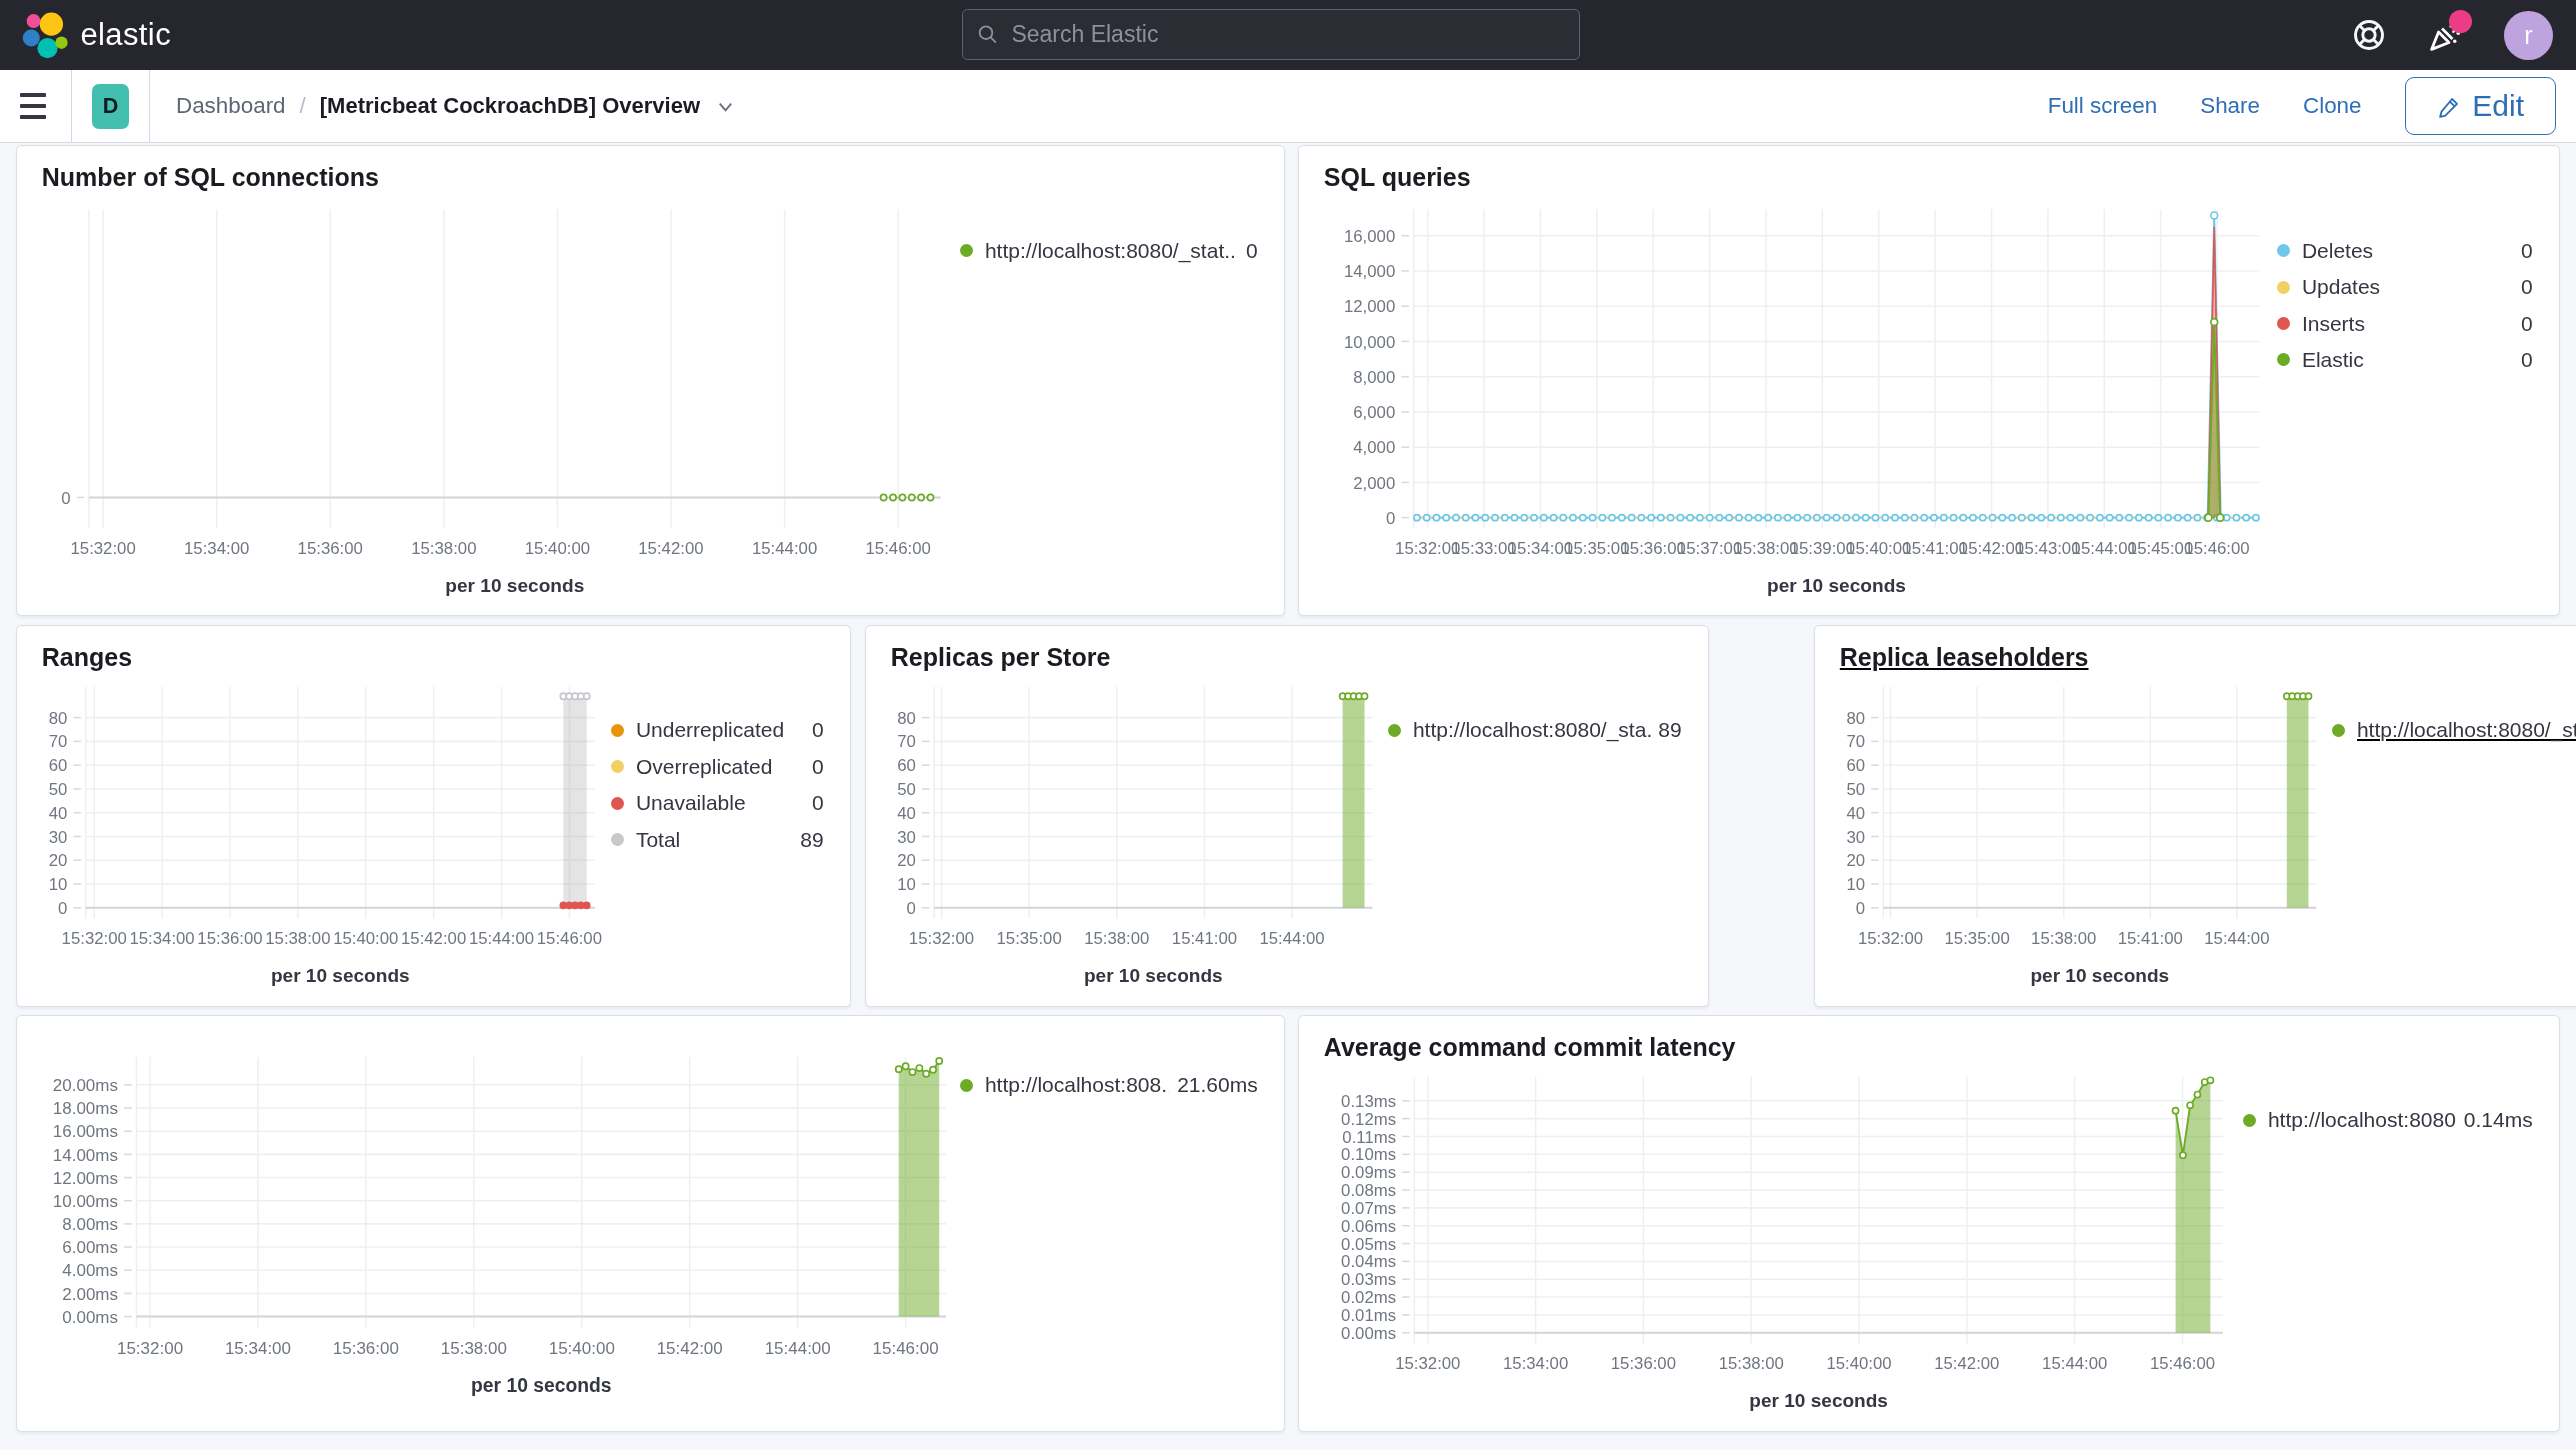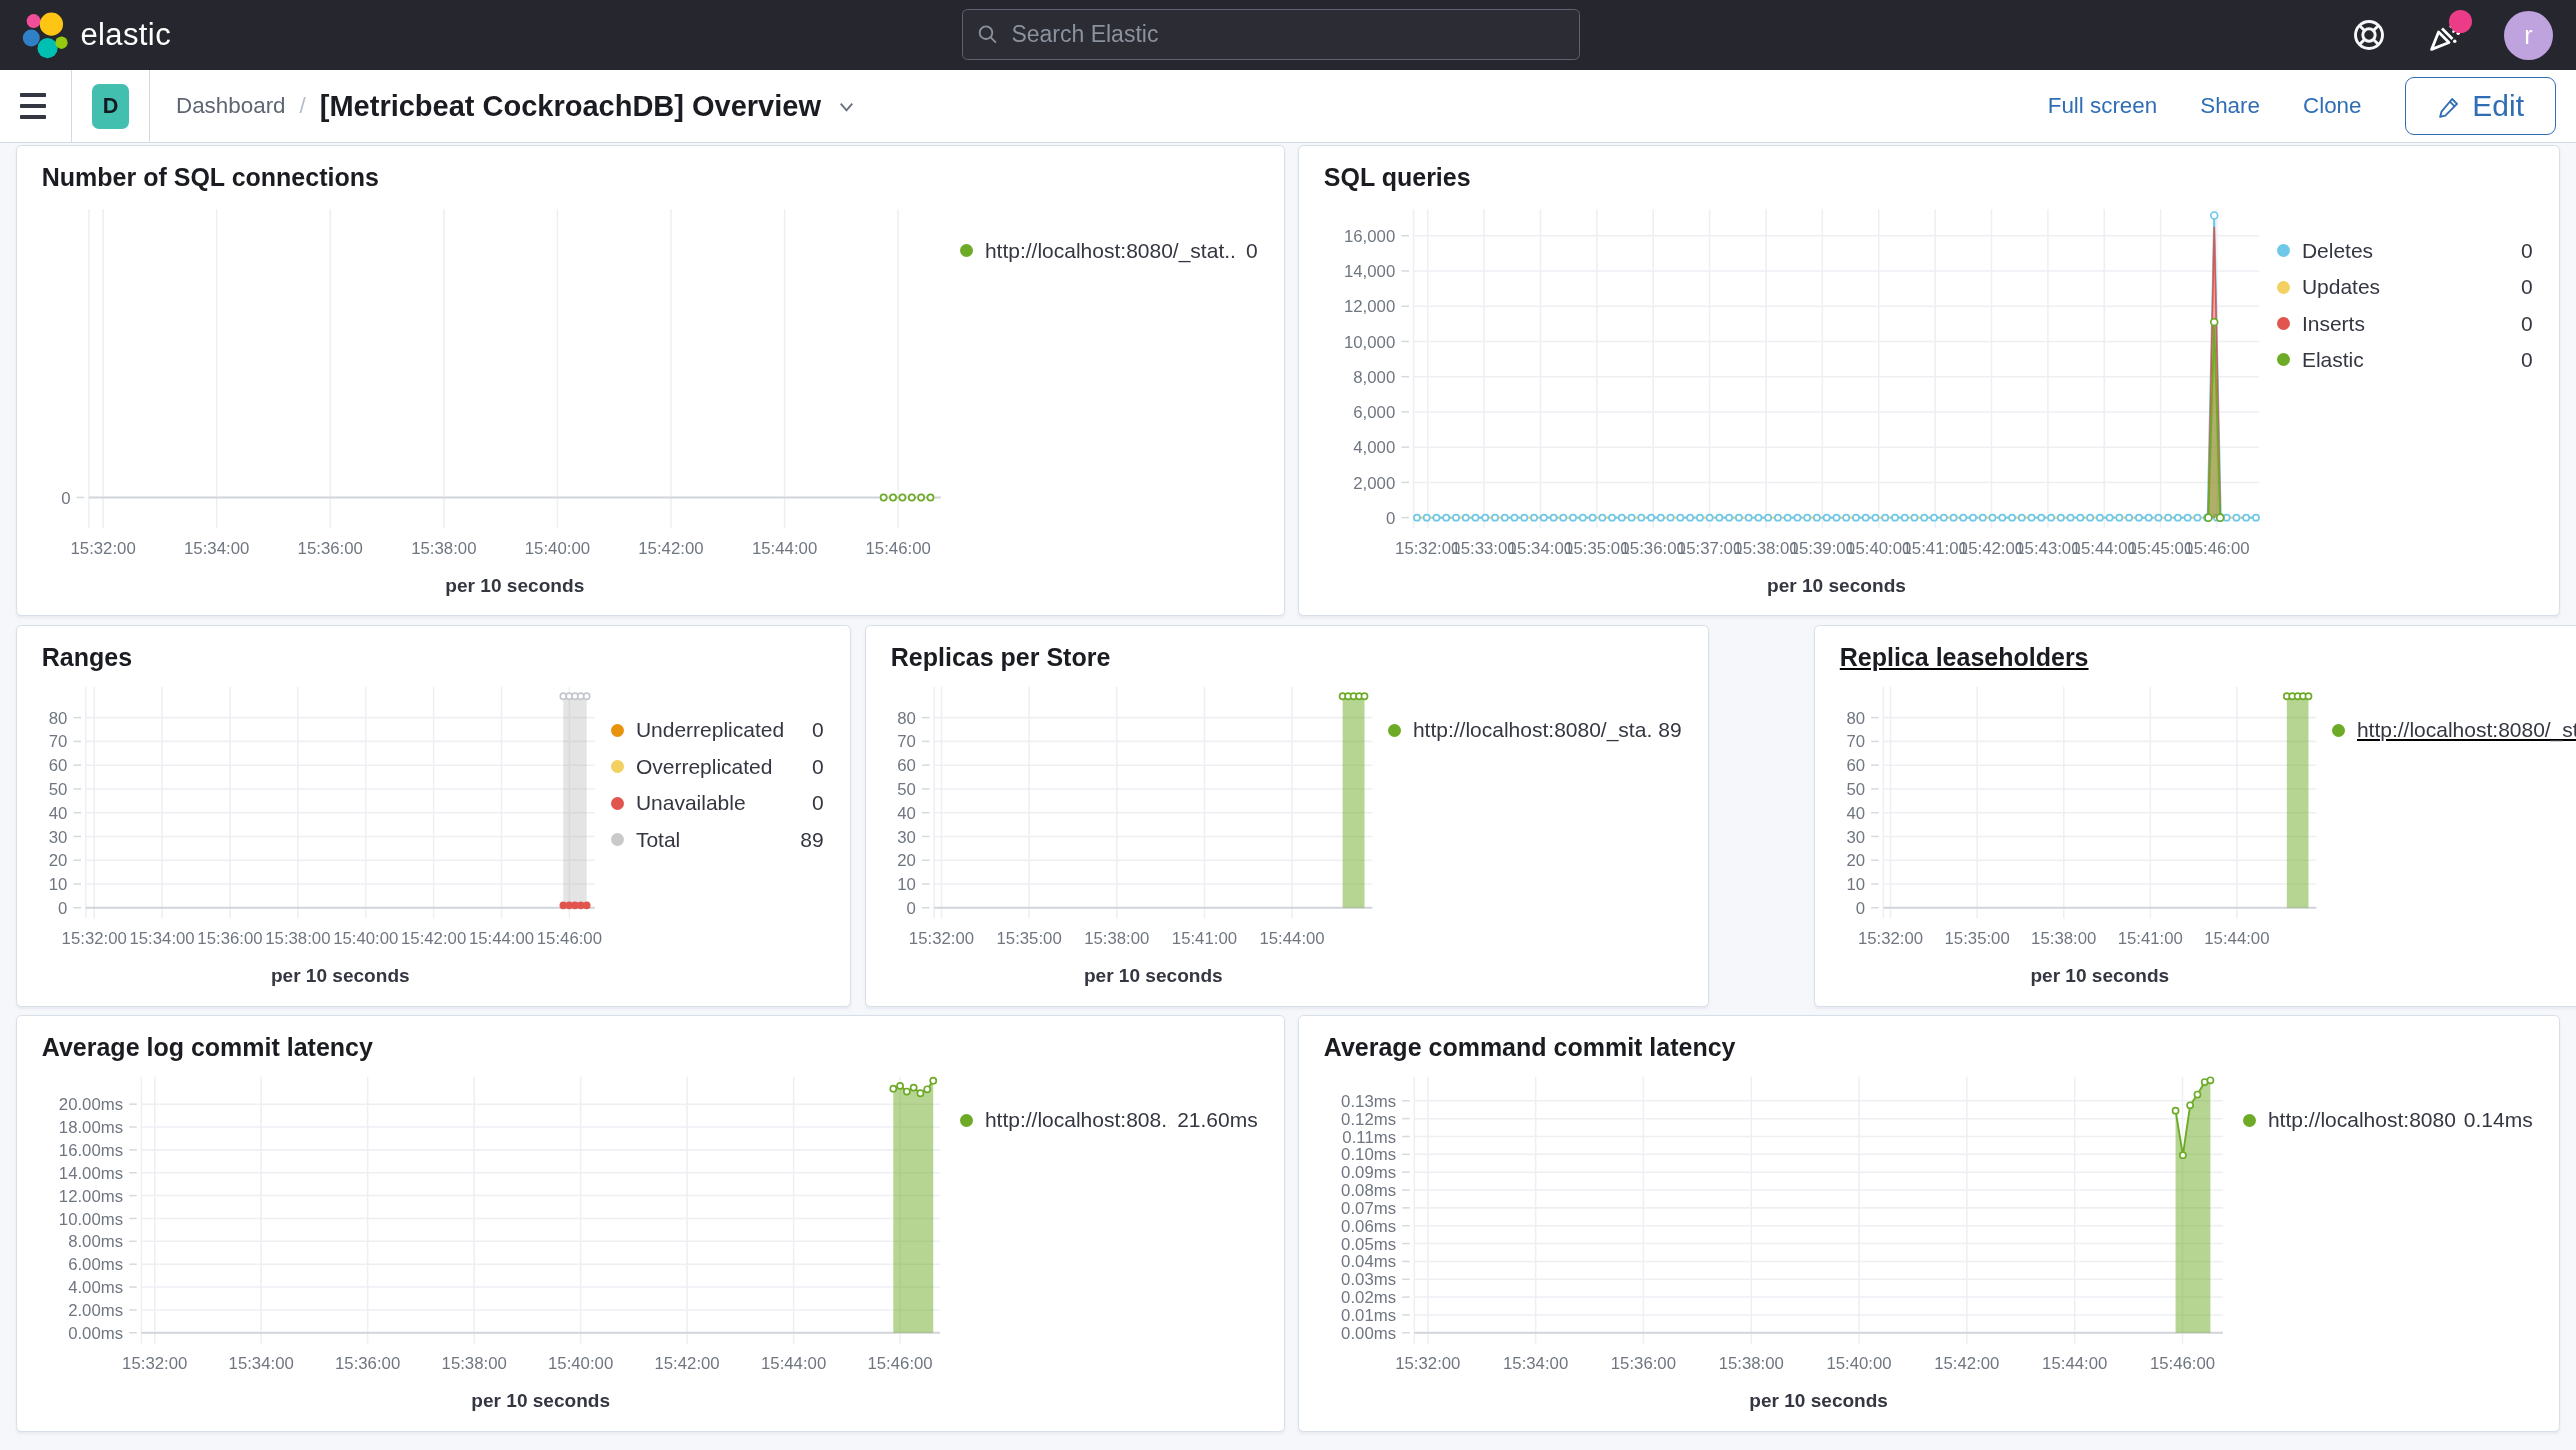--- a/index.html
+++ b/index.html
@@ -23,21 +23,21 @@
   
   .toolbar{height:73px;background:#fff;border-bottom:0.8px solid #d3dae6;display:flex;align-items:center;padding:0 20px;box-sizing:border-box;}
   .hamburger{width:51px;height:73px;display:flex;flex-direction:column;justify-content:center;gap:7px;cursor:pointer;}
   .hamburger span{display:block;width:26px;height:3.9px;background:#343741;border-radius:0.8px;}
   .app-badge-wrap{height:73px;display:flex;align-items:center;padding:0 20px;border-left:0.8px solid #d3dae6;border-right:0.8px solid #d3dae6;}
   .app-badge{width:37px;height:45px;border-radius:7px;background:#43bfb0;color:#14181f;font-weight:700;
     font-size:21.6px;display:flex;align-items:center;justify-content:center;cursor:pointer;}
   .breadcrumb{display:flex;align-items:center;margin-left:26px;gap:14px;}
   .crumb-root{color:#5e6673;font-size:22.4px;cursor:pointer;}
   .crumb-sep{color:#b4bcc9;font-size:22.4px;}
-  .page-title{color:#1a1c21;font-size:29px;font-weight:700;}
+  .page-title{color:#1a1c21;font-size:22px;font-weight:700;}
   .tb-actions{margin-left:auto;display:flex;align-items:center;gap:43px;}
   .tb-link{color:#2f6eb5;font-size:22.4px;cursor:pointer;}
   .edit-btn{display:flex;align-items:center;gap:10.8px;border:1.5px solid #2f6eb5;border-radius:9px;
     color:#2f6eb5;font-size:30px;padding:10.8px 31px;cursor:pointer;background:#fff;justify-content:space-between;}
 
   
   .content{position:relative;height:1308px;}
   .panel{position:absolute;background:#fff;border:0.8px solid #d9dfe8;border-radius:5.4px;
     box-shadow:0 1.5px 2.3px rgba(152,162,179,0.15);box-sizing:border-box;padding:12.4px 15.5px;display:flex;flex-direction:column;}
   .panel h3{margin:4.6px 7.7px 1.5px 9.3px;font-size:25px;font-weight:700;color:#1a1c21;}
@@ -585,21 +585,20 @@
           <div class="legend-item">
             <span class="legend-dot" style="background: rgb(109, 171, 39);"></span>
             <span class="legend-label">http://localhost:8080/_sta...</span>
             <span class="legend-value">89</span>
           </div>
         </div>
     </div>
   </div>
 
   <div class="panel" style="left:16px;top:872px;width:1269px;height:417px;">
-    <h3>Average log commit latency</h3>
     <div class="chart-row">
       <div class="chart-wrap">
           <svg class="chart" viewBox="0 0 1200 466">
             <line x1="134" x2="1182" y1="354" y2="354" stroke="#edeff3" stroke-width="2"></line>
             <line x1="118" x2="128" y1="354" y2="354" stroke="#d7dadd" stroke-width="2"></line>
             <text x="110" y="362" text-anchor="end" class="tick">0.00ms</text>
             <line x1="134" x2="1182" y1="324" y2="324" stroke="#edeff3" stroke-width="2"></line>
             <line x1="118" x2="128" y1="324" y2="324" stroke="#d7dadd" stroke-width="2"></line>
             <text x="110" y="332" text-anchor="end" class="tick">2.00ms</text>
             <line x1="134" x2="1182" y1="294" y2="294" stroke="#edeff3" stroke-width="2"></line>

